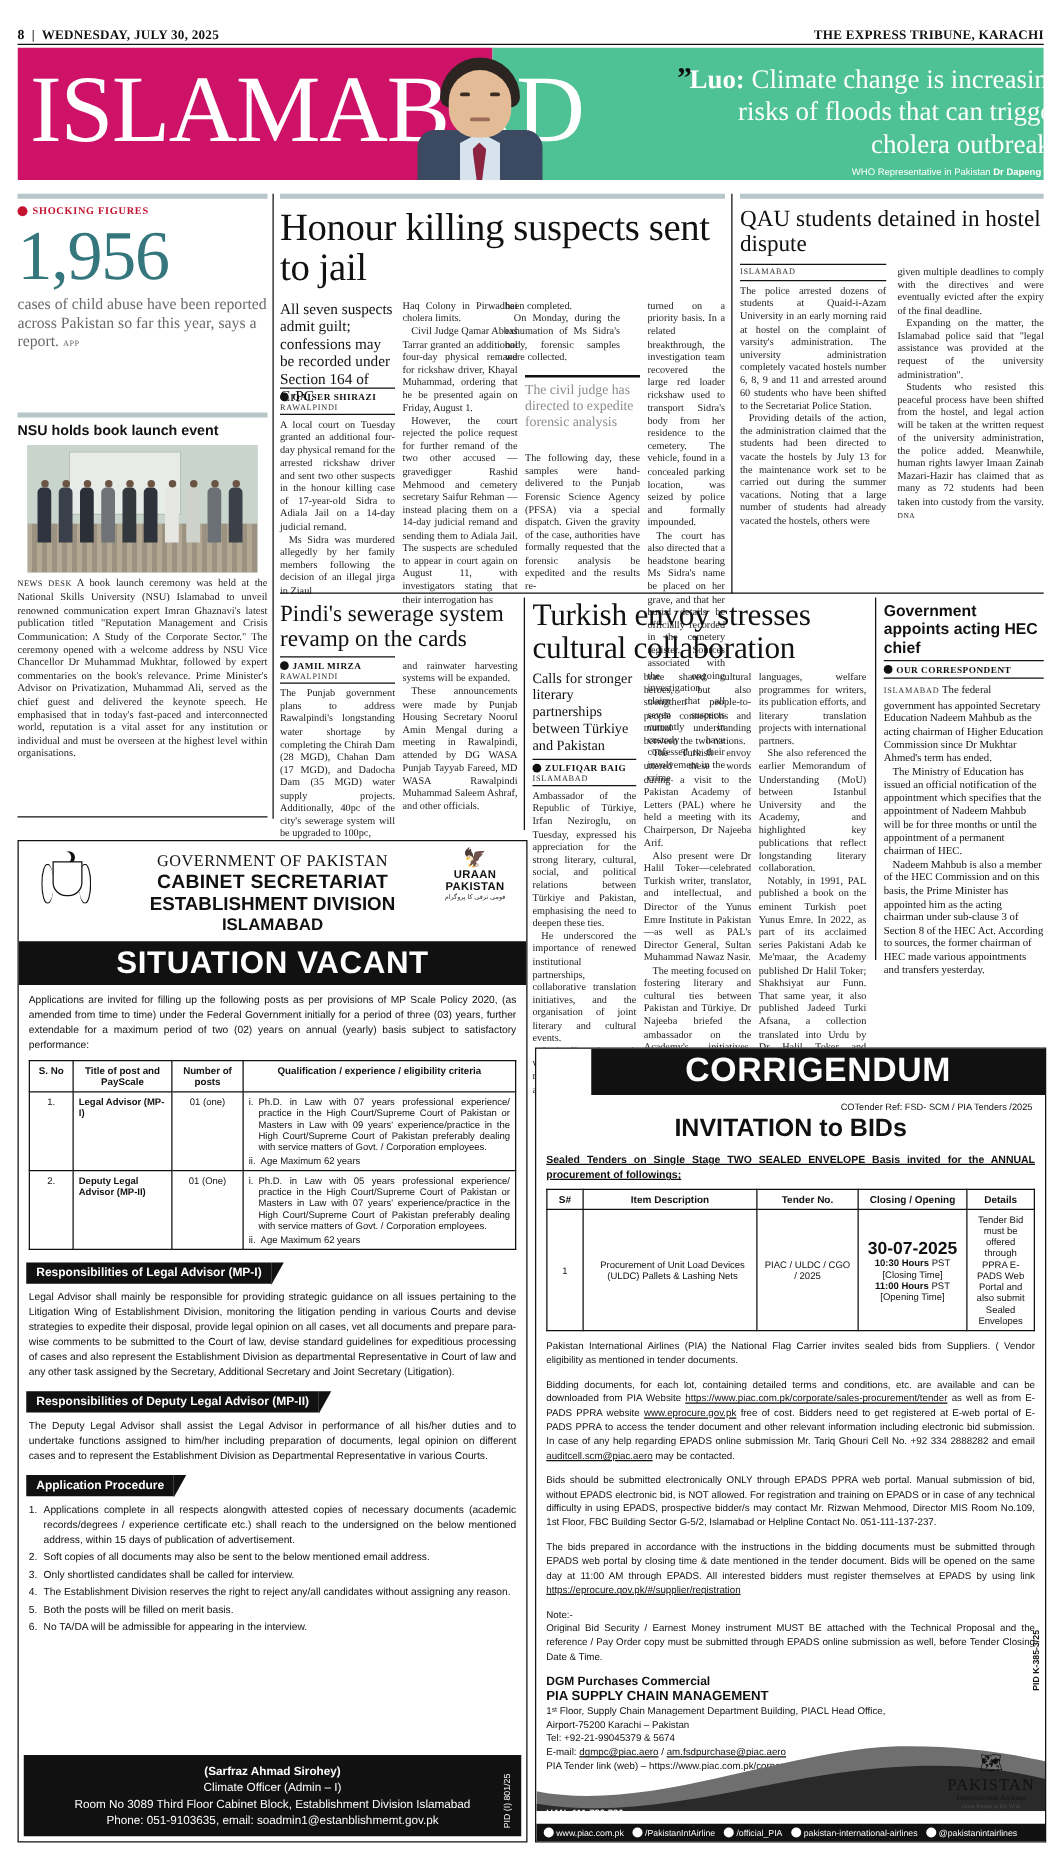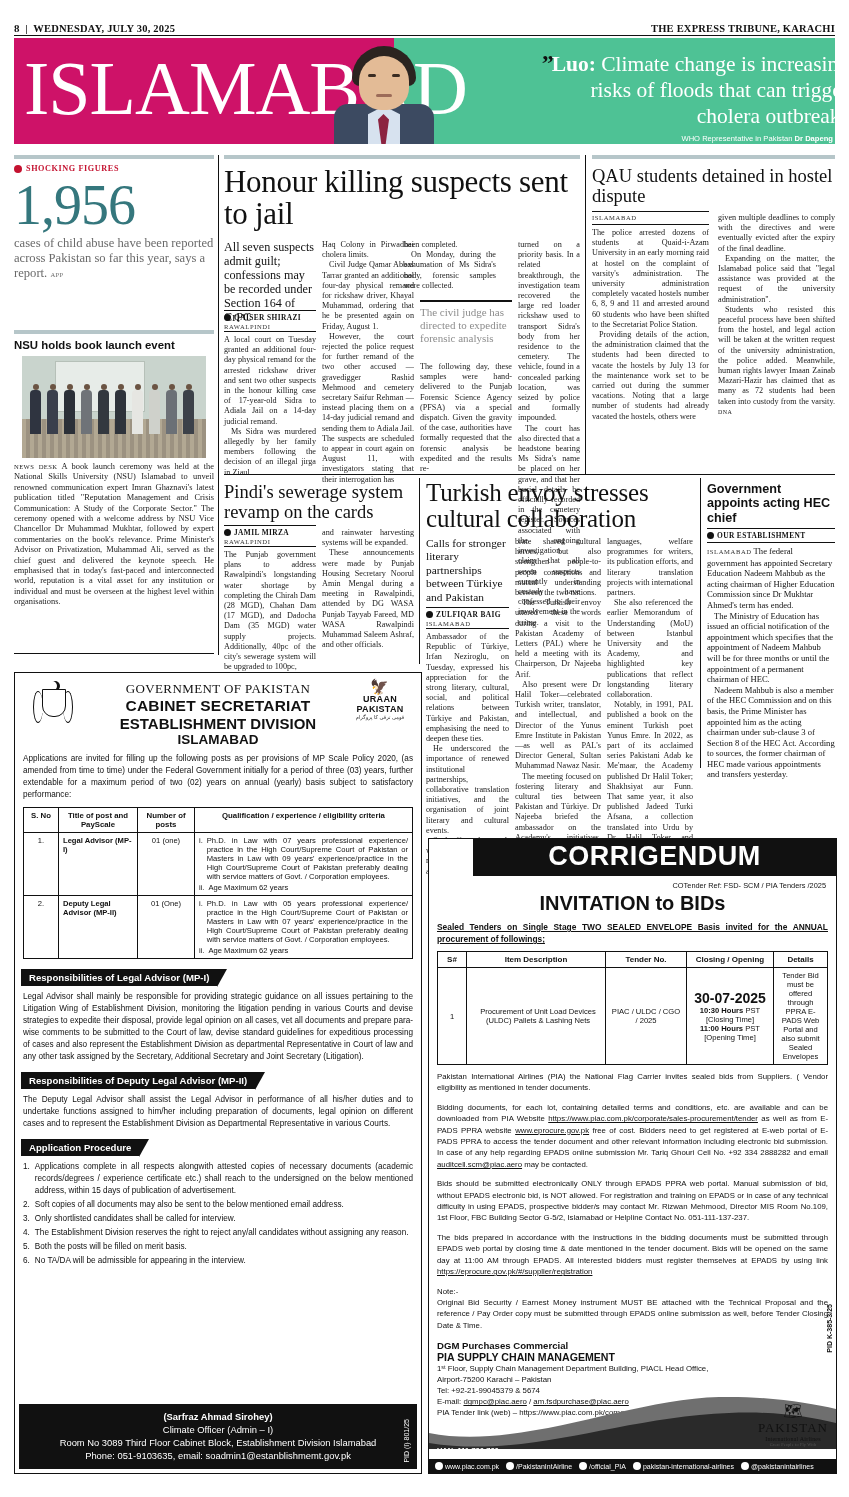--- a/index.html
+++ b/index.html
@@ -377,21 +377,21 @@
 
   <div class="vr dark" style="left:700px;top:478px;height:290px;"></div>
 
   <div class="col" style="left:707px;top:482px;width:128px;">
     <div style="font-family:'Liberation Sans',sans-serif;font-weight:bold;font-size:12.6px;line-height:14.4px;">Government appoints acting HEC chief</div>
   </div>
   <div class="hr thin" style="left:707px;top:528px;width:128px;"></div>
   <div class="col" style="left:707px;top:531px;width:128px;">
     <div class="byline">
       <span class="bulb"></span>
-      <span>OUR ESTABLISHMENT</span>
+      <span>OUR CORRESPONDENT</span>
     </div>
   </div>
   <div class="hr thin" style="left:707px;top:542px;width:128px;"></div>
   <div class="col" style="left:707px;top:546px;width:128px;">
     <div style="font-family:'Liberation Serif',serif;font-size:8.6px;line-height:10.6px;text-align:left;">
       <p style="margin:0;"><span class="dateline" style="margin:0;">ISLAMABAD</span> <span>The federal government has appointed Secretary Education Nadeem Mahbub as the acting chairman of Higher Education Commission since Dr Mukhtar Ahmed's term has ended.</span></p>
       <p style="margin:0;text-indent:7px;">The Ministry of Education has issued an official notification of the appointment which specifies that the appointment of Nadeem Mahbub will be for three months or until the appointment of a permanent chairman of HEC.</p>
       <p style="margin:0;text-indent:7px;">Nadeem Mahbub is also a member of the HEC Commission and on this basis, the Prime Minister has appointed him as the acting chairman under sub-clause 3 of Section 8 of the HEC Act. According to sources, the former chairman of HEC made various appointments and transfers yesterday.</p>
     </div>
   </div>
@@ -412,20 +412,21 @@
       <div class="u2">قومی ترقی کا پروگرام</div>
     </div>
 
     <div class="gov-head" style="margin-top:8px;">
       <div class="gov-l1">GOVERNMENT OF PAKISTAN</div>
       <div class="gov-l2">CABINET SECRETARIAT</div>
       <div class="gov-l3">ESTABLISHMENT DIVISION</div>
       <div class="gov-l4">ISLAMABAD</div>
     </div>
 
+    <div class="sit-vac" style="margin-top:6px;padding:3px 0;">SITUATION VACANT</div>
 
     <div class="ad-para" style="margin:6px 8px 0 8px;">Applications are invited for filling up the following posts as per provisions of MP Scale Policy 2020, (as amended from time to time) under the Federal Government initially for a period of three (03) years, further extendable for a maximum period of two (02) years on annual (yearly) basis subject to satisfactory performance:</div>
 
     <div style="margin:6px 8px 0 8px;">
       <table class="jobs">
         <thead>
           <tr>
             <th style="width:26px;">S. No</th>
             <th style="width:70px;">Title of post and PayScale</th>
             <th style="width:48px;">Number of posts</th>

